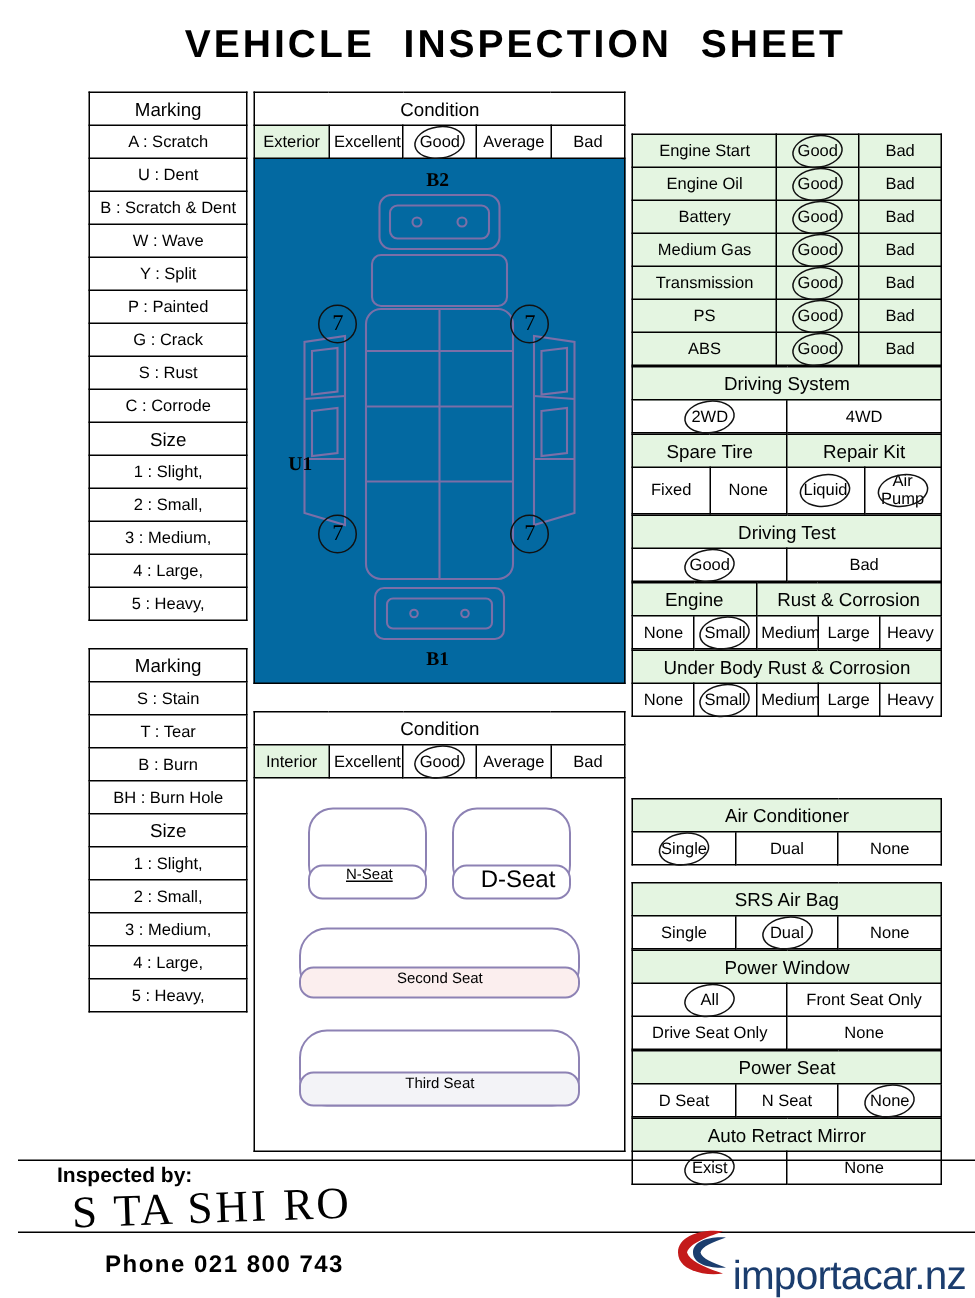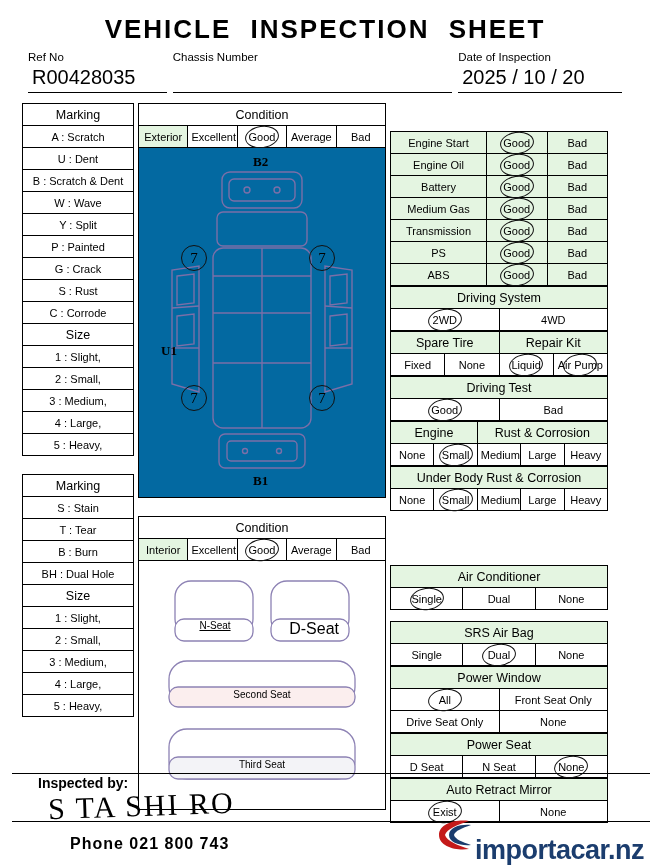--- a/index.html
+++ b/index.html
@@ -7,21 +7,21 @@
     margin: 0; padding: 0;
     background: #ffffff;
   }
   body {
     width: 650px; height: 865px;
     font-family: "Liberation Sans", sans-serif;
     color: #000;
     position: relative;
     overflow: hidden;
   }
-  .sheet { position: relative; width: 650px; height: 865px; }
+  .sheet { position: relative; width: 650px; height: 865px; padding-left: 37px; }
 
   
   .title {
     text-align: center;
     font-size: 26px;
     font-weight: bold;
     letter-spacing: 2px;
     padding-top: 14px;
     padding-bottom: 6px;
     word-spacing: 10px;
@@ -147,53 +147,39 @@
   }
   .logo {
     position: absolute;
     right: 18px; bottom: 8px;
     display: flex;
     align-items: center;
     height: 44px;
   }
   .logo-text {
     font-size: 27px;
-    font-weight: bold;
+    font-weight: normal;
     color: #1b3d6e;
     letter-spacing: -0.5px;
     font-family: "Liberation Sans", sans-serif;
     margin-top: 31px;
   }
   .hr-line {
     position: absolute;
     left: 0; width: 650px;
     border-top: 1px solid #000;
   }
 </style>
 </head>
 <body>
 
 <div class="sheet">
 
   <div class="title">VEHICLE  INSPECTION  SHEET</div>
 
-  <div class="header-row">
-    <div class="hf hf-ref">
-      <div class="lbl">Ref No</div>
-      <div class="val">R00428035</div>
-    </div>
-    <div class="hf hf-chassis">
-      <div class="lbl">Chassis Number</div>
-      <div class="val"></div>
-    </div>
-    <div class="hf hf-date">
-      <div class="lbl">Date of Inspection</div>
-      <div class="val">2025 / 10 / 20</div>
-    </div>
-  </div>
 
   <div class="body-wrap">
 
     <div class="col-left">
 
       <table class="t">
         <tbody>
             <tr>
               <td class="hdr">Marking</td>
             </tr>
@@ -255,21 +241,21 @@
         <tr class="key-row">
               <td class="lft">S  : Stain</td>
             </tr>
         <tr class="key-row">
               <td class="lft">T  : Tear</td>
             </tr>
         <tr class="key-row">
               <td class="lft">B  : Burn</td>
             </tr>
         <tr class="key-row">
-              <td class="lft">BH : Dual Hole</td>
+              <td class="lft">BH : Burn Hole</td>
             </tr>
         <tr>
               <td class="hdr">Size</td>
             </tr>
         <tr class="key-row">
               <td class="lft">1  : Slight,</td>
             </tr>
         <tr class="key-row">
               <td class="lft">2  : Small,</td>
             </tr>

